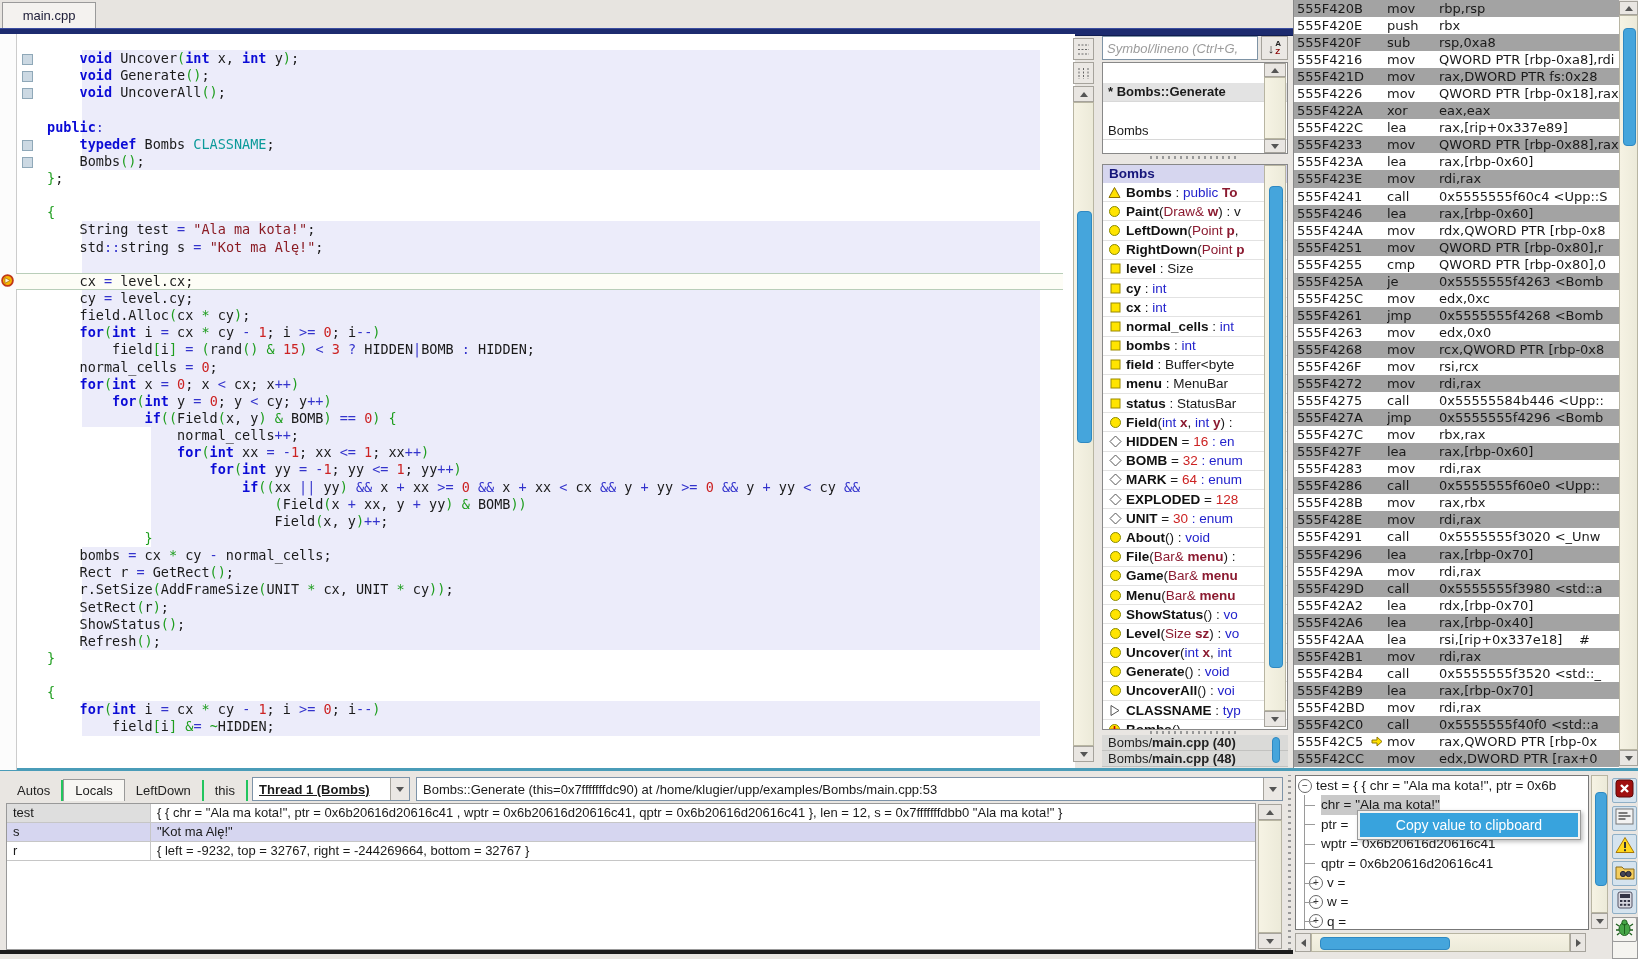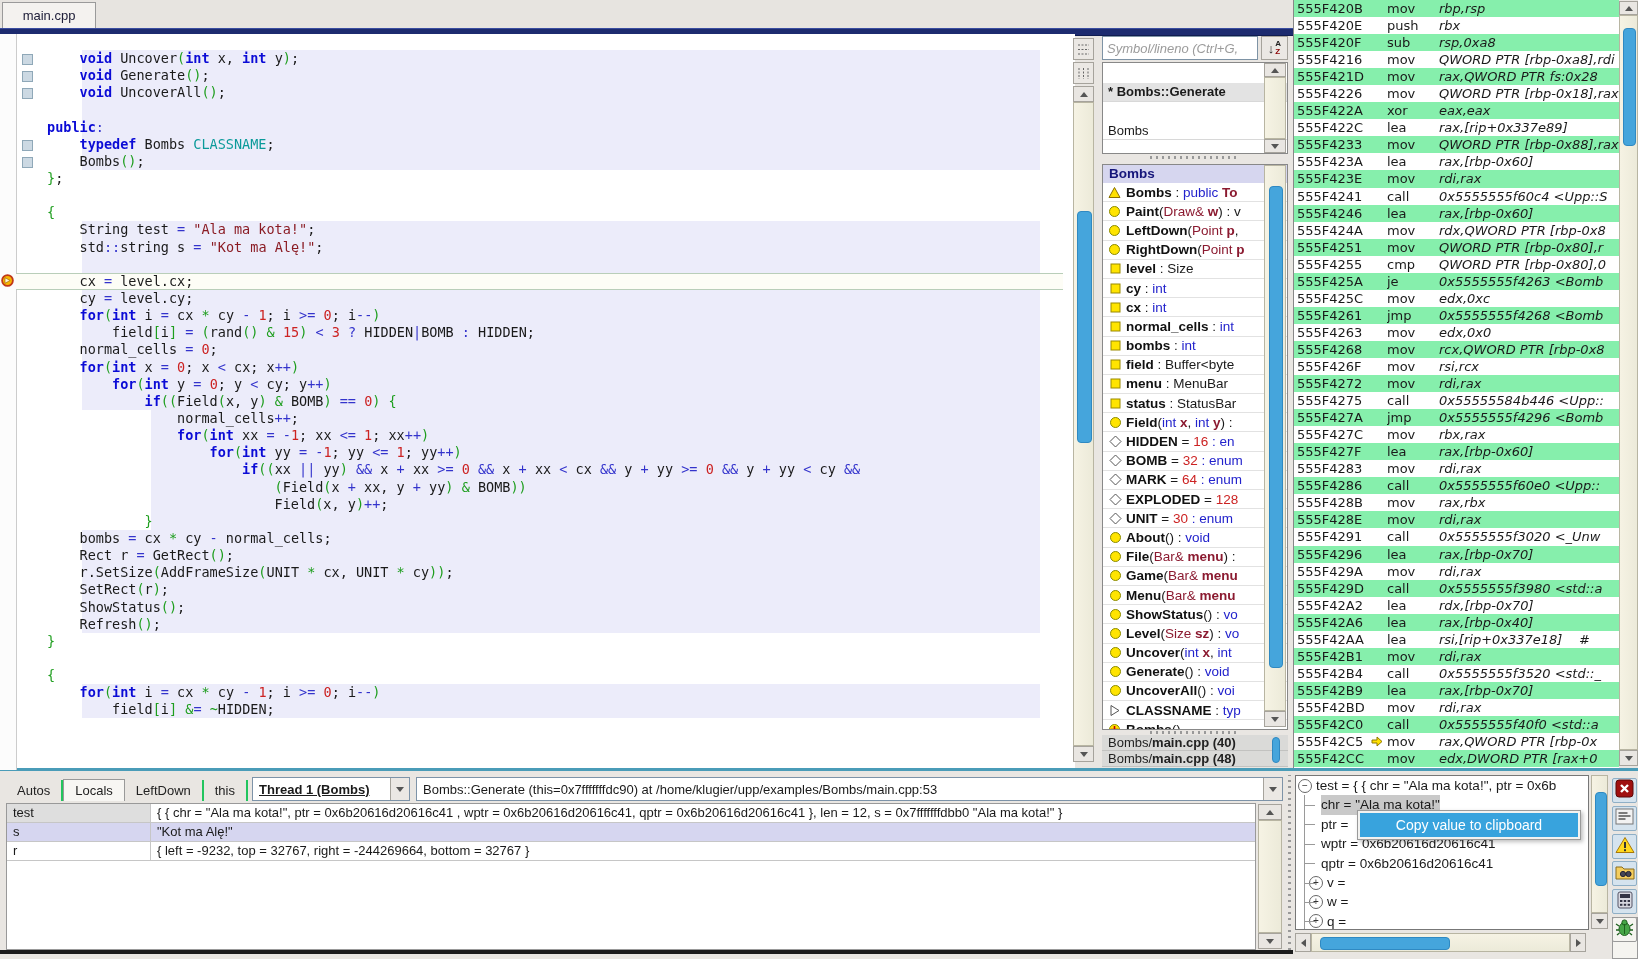--- a/index.html
+++ b/index.html
@@ -69,25 +69,25 @@
   .mc-m{color:#8b1a30;}
   .mc-mb{color:#8b1a30;font-weight:bold;}
   #member-handle{left:1150px;top:731px;width:90px;height:3px;
      background:repeating-linear-gradient(90deg,#999 0 2px,transparent 2px 6px);}
   .filerow{height:15px;line-height:15px;font-size:13px;background:#dadad8;border-bottom:1px solid #c2c2c0;
      padding-left:6px;white-space:pre;overflow:hidden;color:#222;}
 
   
   #disasm{left:1293px;top:0;width:325px;height:768px;background:#fff;border-left:1px solid #888;overflow:hidden;}
   .drow{height:17.06px;line-height:17.06px;display:flex;font-family:"DejaVu Sans",sans-serif;font-size:13px;white-space:pre;}
-  .drow.stripe{background:#86efac;justify-content:flex-end;}
+  .drow.stripe{background:#a3a3a3;justify-content:flex-end;}
   .da{width:74px;padding-left:3px;}
   .dar{width:16px;display:flex;align-items:center;}
   .dm{width:52px;}
-  .dx{flex:1;overflow:hidden;font-style:italic;}
+  .dx{flex:1;overflow:hidden;}
 
   
   #hsep{left:0;top:768px;width:1638px;height:3px;background:#4a9cb8;}
 
   
   #dtabs{left:6px;top:776px;height:25px;display:flex;align-items:flex-end;}
   .dtab{padding:3px 11px;font-size:13px;color:#222;border-right:2px solid #22c55e;cursor:default;}
   .dtab.active{background:#f7f6f3;border:1px solid #999;border-bottom:none;font-size:13px;}
   #thread-combo{left:252px;top:777px;width:158px;height:24px;background:#fff;border:1px solid #7d93a8;box-sizing:border-box;
      display:flex;align-items:center;}
@@ -159,20 +159,21 @@
       <div class="cl"><span class="txt"></span></div>
       <div class="cl"><span class="txt"><span class="c-g">{</span></span></div>
       <div class="cl"><div class="lav" style="left: 82px;"></div><span class="txt"><span>    String test </span><span class="c-b">=</span><span> </span><span class="c-s">"Ala ma kota!"</span><span>;</span></span></div>
       <div class="cl"><div class="lav" style="left: 82px;"></div><span class="txt"><span>    std</span><span class="c-b">:</span><span class="c-b">:</span><span>string s </span><span class="c-b">=</span><span> </span><span class="c-s">"Kot ma Alę!"</span><span>;</span></span></div>
       <div class="cl"><div class="lav" style="left: 82px;"></div><span class="txt"></span></div>
       <div class="cl cur"><div class="band"></div><span class="ipicon"><svg width="13" height="13">
             <circle cx="6.5" cy="6.5" r="5.4" fill="#f7b500" stroke="#c03818" stroke-width="1.8"></circle>
             <polygon points="4,3.8 9.2,6.5 4,9.2" fill="#fff8d0" stroke="#905000" stroke-width="0.6"></polygon>
           </svg></span><span class="txt"><span>    cx </span><span class="c-b">=</span><span> level.cx;</span></span></div>
       <div class="cl"><div class="lav" style="left: 82px;"></div><span class="txt"><span>    cy </span><span class="c-b">=</span><span> level.cy;</span></span></div>
+      <div class="cl"><div class="lav" style="left: 82px;"></div><span class="txt"><span>    field.Alloc</span><span class="c-g">(</span><span>cx </span><span class="c-g">*</span><span> cy</span><span class="c-g">)</span><span>;</span></span></div>
       <div class="cl"><div class="lav" style="left: 82px;"></div><span class="txt"><span>    </span><span class="c-k">for</span><span class="c-g">(</span><span class="c-k">int</span><span> i </span><span class="c-b">=</span><span> cx </span><span class="c-g">*</span><span> cy </span><span class="c-b">-</span><span> </span><span class="c-n">1</span><span>; i </span><span class="c-b">&gt;=</span><span> </span><span class="c-n">0</span><span>; i</span><span class="c-b">--</span><span class="c-g">)</span></span></div>
       <div class="cl"><div class="lav" style="left: 82px;"></div><span class="txt"><span>        field</span><span class="c-g">[</span><span>i</span><span class="c-g">]</span><span> </span><span class="c-b">=</span><span> </span><span class="c-g">(</span><span>rand</span><span class="c-g">(</span><span class="c-g">)</span><span> </span><span class="c-g">&amp;</span><span> </span><span class="c-n">15</span><span class="c-g">)</span><span> </span><span class="c-b">&lt;</span><span> </span><span class="c-n">3</span><span> </span><span class="c-b">?</span><span> HIDDEN</span><span class="c-b">|</span><span>BOMB </span><span class="c-b">:</span><span> HIDDEN;</span></span></div>
       <div class="cl"><div class="lav" style="left: 82px;"></div><span class="txt"><span>    normal_cells </span><span class="c-b">=</span><span> </span><span class="c-n">0</span><span>;</span></span></div>
       <div class="cl"><div class="lav" style="left: 82px;"></div><span class="txt"><span>    </span><span class="c-k">for</span><span class="c-g">(</span><span class="c-k">int</span><span> x </span><span class="c-b">=</span><span> </span><span class="c-n">0</span><span>; x </span><span class="c-b">&lt;</span><span> cx; x</span><span class="c-b">++</span><span class="c-g">)</span></span></div>
       <div class="cl"><div class="lav" style="left: 82px;"></div><span class="txt"><span>        </span><span class="c-k">for</span><span class="c-g">(</span><span class="c-k">int</span><span> y </span><span class="c-b">=</span><span> </span><span class="c-n">0</span><span>; y </span><span class="c-b">&lt;</span><span> cy; y</span><span class="c-b">++</span><span class="c-g">)</span></span></div>
       <div class="cl"><div class="lav" style="left: 82px;"></div><span class="txt"><span>            </span><span class="c-k">if</span><span class="c-g">(</span><span class="c-g">(</span><span>Field</span><span class="c-g">(</span><span>x, y</span><span class="c-g">)</span><span> </span><span class="c-g">&amp;</span><span> BOMB</span><span class="c-g">)</span><span> </span><span class="c-b">==</span><span> </span><span class="c-n">0</span><span class="c-g">)</span><span> </span><span class="c-g">{</span></span></div>
       <div class="cl"><div class="lav" style="left: 151px;"></div><span class="txt"><span>                normal_cells</span><span class="c-b">++</span><span>;</span></span></div>
       <div class="cl"><div class="lav" style="left: 151px;"></div><span class="txt"><span>                </span><span class="c-k">for</span><span class="c-g">(</span><span class="c-k">int</span><span> xx </span><span class="c-b">=</span><span> </span><span class="c-b">-</span><span class="c-n">1</span><span>; xx </span><span class="c-b">&lt;=</span><span> </span><span class="c-n">1</span><span>; xx</span><span class="c-b">++</span><span class="c-g">)</span></span></div>
       <div class="cl"><div class="lav" style="left: 151px;"></div><span class="txt"><span>                    </span><span class="c-k">for</span><span class="c-g">(</span><span class="c-k">int</span><span> yy </span><span class="c-b">=</span><span> </span><span class="c-b">-</span><span class="c-n">1</span><span>; yy </span><span class="c-b">&lt;=</span><span> </span><span class="c-n">1</span><span>; yy</span><span class="c-b">++</span><span class="c-g">)</span></span></div>
       <div class="cl"><div class="lav" style="left: 151px;"></div><span class="txt"><span>                        </span><span class="c-k">if</span><span class="c-g">(</span><span class="c-g">(</span><span>xx </span><span class="c-b">||</span><span> yy</span><span class="c-g">)</span><span> </span><span class="c-b">&amp;&amp;</span><span> x </span><span class="c-b">+</span><span> xx </span><span class="c-b">&gt;=</span><span> </span><span class="c-n">0</span><span> </span><span class="c-b">&amp;&amp;</span><span> x </span><span class="c-b">+</span><span> xx </span><span class="c-b">&lt;</span><span> cx </span><span class="c-b">&amp;&amp;</span><span> y </span><span class="c-b">+</span><span> yy </span><span class="c-b">&gt;=</span><span> </span><span class="c-n">0</span><span> </span><span class="c-b">&amp;&amp;</span><span> y </span><span class="c-b">+</span><span> yy </span><span class="c-b">&lt;</span><span> cy </span><span class="c-b">&amp;&amp;</span></span></div>
@@ -341,21 +342,21 @@
     <div class="filerow"><span>Bombs/</span><span style="font-weight: bold;">main.cpp</span><span> </span><span style="font-weight: bold;">(40)</span></div>
     <div class="filerow"><span>Bombs/</span><span style="font-weight: bold;">main.cpp</span><span> </span><span style="font-weight: bold;">(48)</span></div>
   </div>
 <div class="sb-thumb abs" style="left:1272px;top:737px;width:6px;height:24px;position:absolute;"></div>
 
 <div id="disasm" class="abs">
     <div class="drow stripe"><span class="da nowrap">555F420B</span><span class="dar"></span><span class="dm nowrap">mov</span><span class="dx nowrap">rbp,rsp</span></div>
     <div class="drow"><span class="da nowrap">555F420E</span><span class="dar"></span><span class="dm nowrap">push</span><span class="dx nowrap">rbx</span></div>
     <div class="drow stripe"><span class="da nowrap">555F420F</span><span class="dar"></span><span class="dm nowrap">sub</span><span class="dx nowrap">rsp,0xa8</span></div>
     <div class="drow"><span class="da nowrap">555F4216</span><span class="dar"></span><span class="dm nowrap">mov</span><span class="dx nowrap">QWORD PTR [rbp-0xa8],rdi</span></div>
-    <div class="drow stripe"><span class="da nowrap">555F421D</span><span class="dar"></span><span class="dm nowrap">mov</span><span class="dx nowrap">rax,QWORD PTR fs:0x28</span></div>
+    <div class="drow stripe"><span class="da nowrap">555F421D</span><span class="dar"></span><span class="dm nowrap">mov</span><span class="dx nowrap">rax,DWORD PTR fs:0x28</span></div>
     <div class="drow"><span class="da nowrap">555F4226</span><span class="dar"></span><span class="dm nowrap">mov</span><span class="dx nowrap">QWORD PTR [rbp-0x18],rax</span></div>
     <div class="drow stripe"><span class="da nowrap">555F422A</span><span class="dar"></span><span class="dm nowrap">xor</span><span class="dx nowrap">eax,eax</span></div>
     <div class="drow"><span class="da nowrap">555F422C</span><span class="dar"></span><span class="dm nowrap">lea</span><span class="dx nowrap">rax,[rip+0x337e89]</span></div>
     <div class="drow stripe"><span class="da nowrap">555F4233</span><span class="dar"></span><span class="dm nowrap">mov</span><span class="dx nowrap">QWORD PTR [rbp-0x88],rax</span></div>
     <div class="drow"><span class="da nowrap">555F423A</span><span class="dar"></span><span class="dm nowrap">lea</span><span class="dx nowrap">rax,[rbp-0x60]</span></div>
     <div class="drow stripe"><span class="da nowrap">555F423E</span><span class="dar"></span><span class="dm nowrap">mov</span><span class="dx nowrap">rdi,rax</span></div>
     <div class="drow"><span class="da nowrap">555F4241</span><span class="dar"></span><span class="dm nowrap">call</span><span class="dx nowrap">0x5555555f60c4 &lt;Upp::S</span></div>
     <div class="drow stripe"><span class="da nowrap">555F4246</span><span class="dar"></span><span class="dm nowrap">lea</span><span class="dx nowrap">rax,[rbp-0x60]</span></div>
     <div class="drow"><span class="da nowrap">555F424A</span><span class="dar"></span><span class="dm nowrap">mov</span><span class="dx nowrap">rdx,QWORD PTR [rbp-0x8</span></div>
     <div class="drow stripe"><span class="da nowrap">555F4251</span><span class="dar"></span><span class="dm nowrap">mov</span><span class="dx nowrap">QWORD PTR [rbp-0x80],r</span></div>

